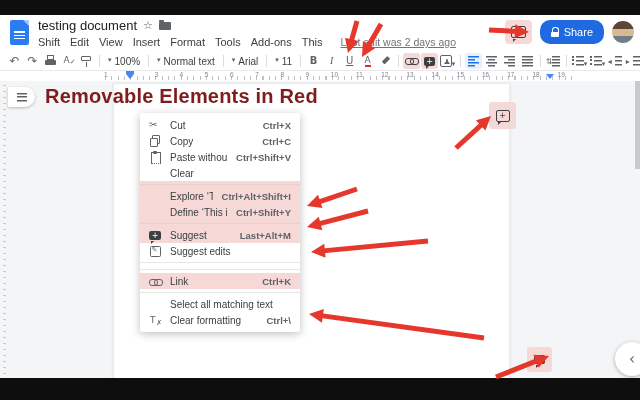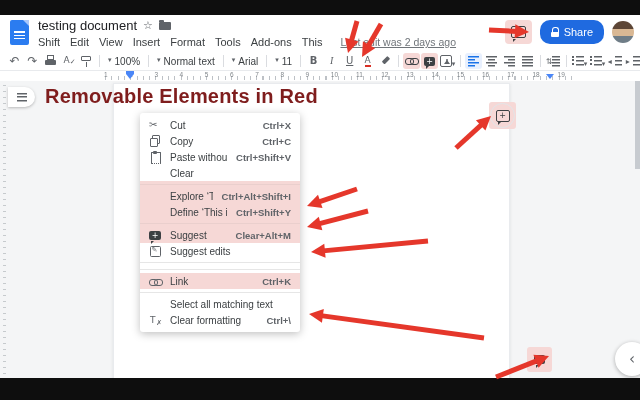--- a/index.html
+++ b/index.html
@@ -353,21 +353,21 @@
           </div>
           <div class="mrow pink">
             <span class="mi mi-none"></span>
             <span class="mlabel">Define ‘This is a doc’</span>
             <span class="mshort">Ctrl+Shift+Y</span>
           </div>
           <div class="msep pink"></div>
           <div class="mrow pink">
             <span class="mi mi-comment"></span>
             <span class="mlabel">Suggest</span>
-            <span class="mshort">Clear+Alt+M</span>
+            <span class="mshort">Last+Alt+M</span>
           </div>
           <div class="mrow">
             <span class="mi mi-suggest"></span>
             <span class="mlabel">Suggest edits</span>
             <span class="mshort"></span>
           </div>
           <div class="msep"></div>
           <div class="msep"></div>
           <div class="mrow pink">
             <span class="mi mi-link"></span>

